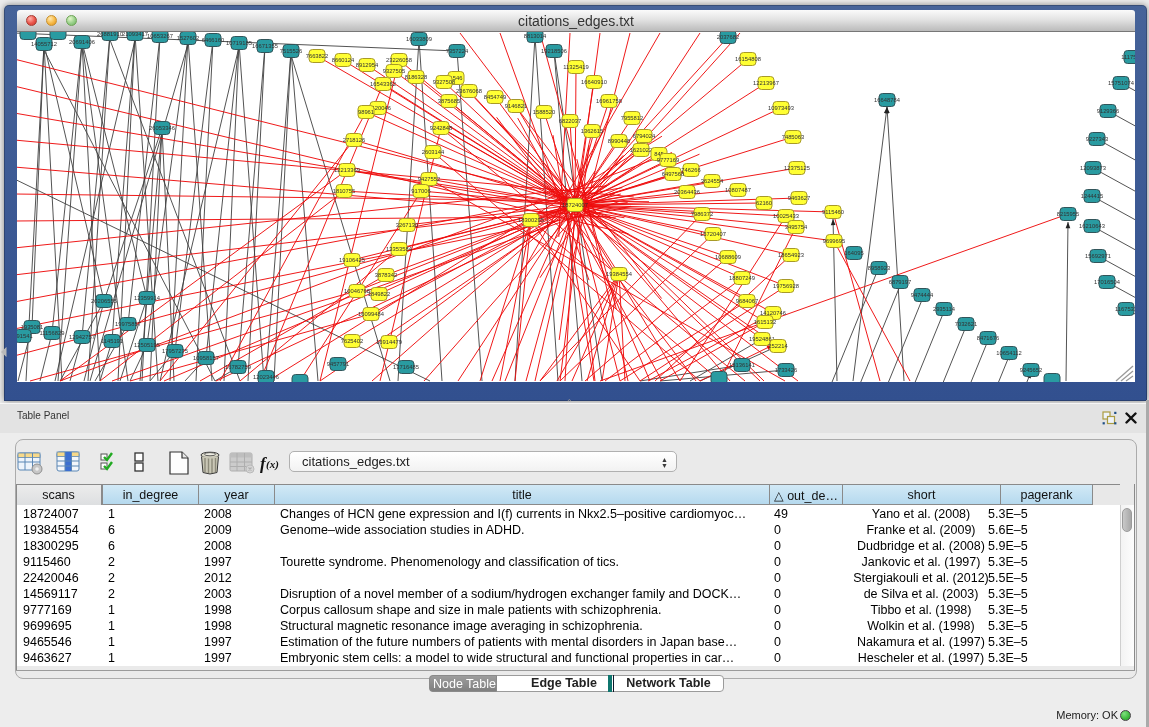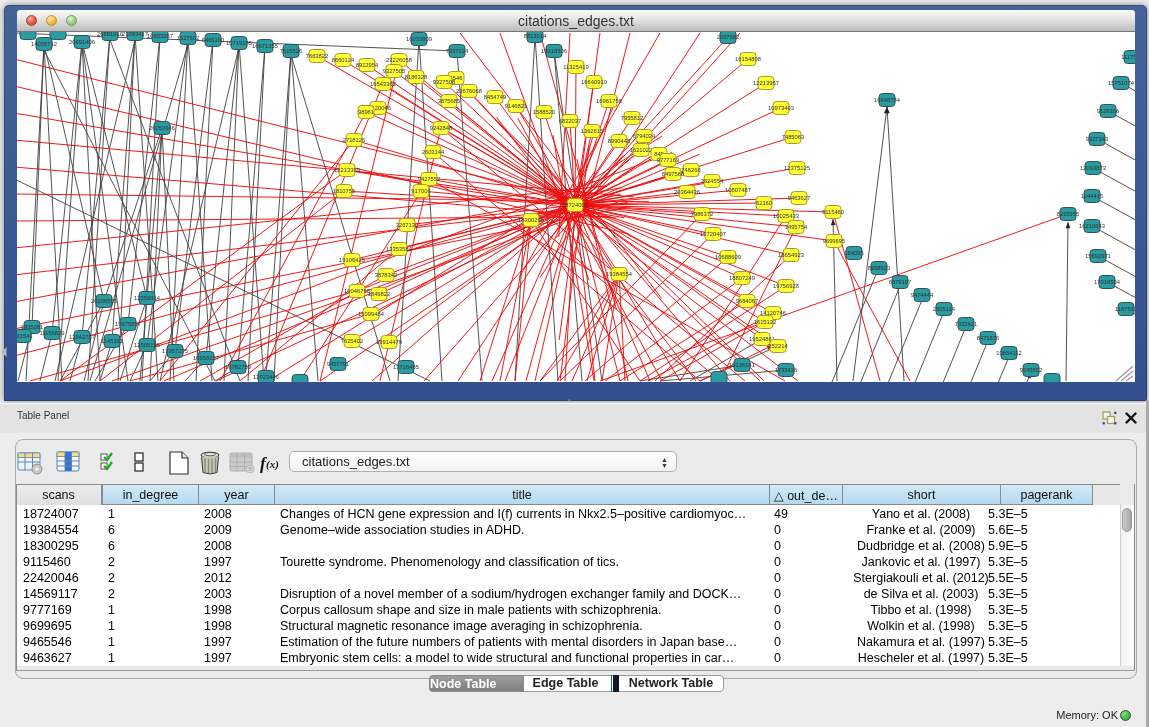--- a/index.html
+++ b/index.html
@@ -29,21 +29,21 @@
 .c3{left:264px;width:492px}.c4{left:758px;width:68px}.c5{left:826px;width:158px;text-align:center}
 .c6{left:972px;width:100px}
 #tleft-border{left:16px;top:484px;width:1px;height:187px;background:#8a8a8a}
 #tright-border{left:1134px;top:484px;width:1px;height:187px;background:#8a8a8a}
 #tbot-border{left:16px;top:670px;width:1119px;height:1px;background:#9a9a9a}
 #vscroll{left:1120px;top:505px;width:14px;height:161px;background:linear-gradient(90deg,#f3f3f3,#fdfdfd);border-left:1px solid #cfcfcf}
 #vthumb{left:1122px;top:508px;width:10px;height:24px;background:linear-gradient(90deg,#c9c9c9,#a8a8a8);border-radius:5px;border:1px solid #9b9b9b}
 
 #tabs{left:429px;top:675px;width:295px;height:17px;background:#fff;border:1px solid #9b9b9b;border-radius:4px;font-size:12.5px;overflow:hidden}
 #seg1{left:0;width:90px;background:linear-gradient(#9d9d9d,#7f7f7f);color:#fff !important;border-right:1px solid #8a8a8a}
-#seg2{left:91px;width:92px;border-right:1px solid #0f766e}
+#seg2{left:91px;width:92px;border-right:4px solid #0f766e}
 #seg3{left:184px;width:110px}
 #memory{left:0px;top:709px;width:1118px;text-align:right;font-size:11px;color:#222}
 #memled{left:1120px;top:710px;width:11px;height:11px;border-radius:50%;background:radial-gradient(circle at 35% 30%,#7fe07f,#3cb93c 60%,#2f9e2f);border:1px solid #444}
 #rightstrip{left:1146px;top:400px;width:3px;height:327px;background:#aaa}
 #splitarrow{left:566px;top:398px;font-size:8px;color:#999}
 </style></head>
 <body>
 <div class="abs" id="win"></div>
 <div class="abs" id="titlebar"></div>
 <div class="abs" id="title">citations_edges.txt</div>
@@ -941,21 +941,21 @@
     <span class="c4">0</span>
     <span class="c5">Hescheler et al. (1997)</span>
     <span class="c6">5.3E–5</span>
   </div>
 <div class="abs" id="vscroll"></div>
 <div class="abs" id="vthumb"></div>
 <div class="abs" id="tleft-border"></div>
 <div class="abs" id="tright-border"></div>
 <div class="abs" id="tbot-border"></div>
 <div class="abs" id="tabs"></div>
-<div class="abs seg" id="seg1" style="left:429px;top:675px;width:95px;height:17px;line-height:17px;text-align:left;font-size:12.5px;font-weight:bold;background:linear-gradient(#9d9d9d,#7f7f7f);color:#f4f4f4;border:1px solid #8a8a8a;border-radius:4px 0 0 4px">Node Table</div>
+<div class="abs seg" id="seg1" style="left:429px;top:675px;width:68px;height:17px;line-height:17px;text-align:right;font-size:12.5px;font-weight:normal;background:linear-gradient(#9d9d9d,#7f7f7f);color:#f4f4f4;border:1px solid #8a8a8a;border-radius:4px 0 0 4px">Node Table</div>
 <div class="abs seg" id="seg2" style="left:520px;top:675px;width:92px;height:17px;line-height:17px;text-align:center;font-size:12.5px;font-weight:bold;color:#222">Edge Table</div>
-<div class="abs seg" id="seg3" style="left:613px;top:675px;width:110px;height:17px;line-height:17px;text-align:center;font-size:12.5px;font-weight:bold;color:#222;border-left:6px solid #0f172a">Network Table</div>
+<div class="abs seg" id="seg3" style="left:613px;top:675px;width:110px;height:17px;line-height:17px;text-align:center;font-size:12.5px;font-weight:bold;color:#222;border-left:1px solid #0f172a">Network Table</div>
 <div class="abs" id="memory">Memory: OK</div>
 <div class="abs" id="memled"></div>
 <div class="abs" id="rightstrip"></div>
 <svg class="abs" style="left:0;top:346px" width="7" height="12" viewBox="0 0 7 12">
     <path d="M6.5 1L1 6l5.5 5z" fill="#b9b9b9"></path>
   </svg>
 <div class="abs" id="splitarrow">⌃</div>
 </body></html>

